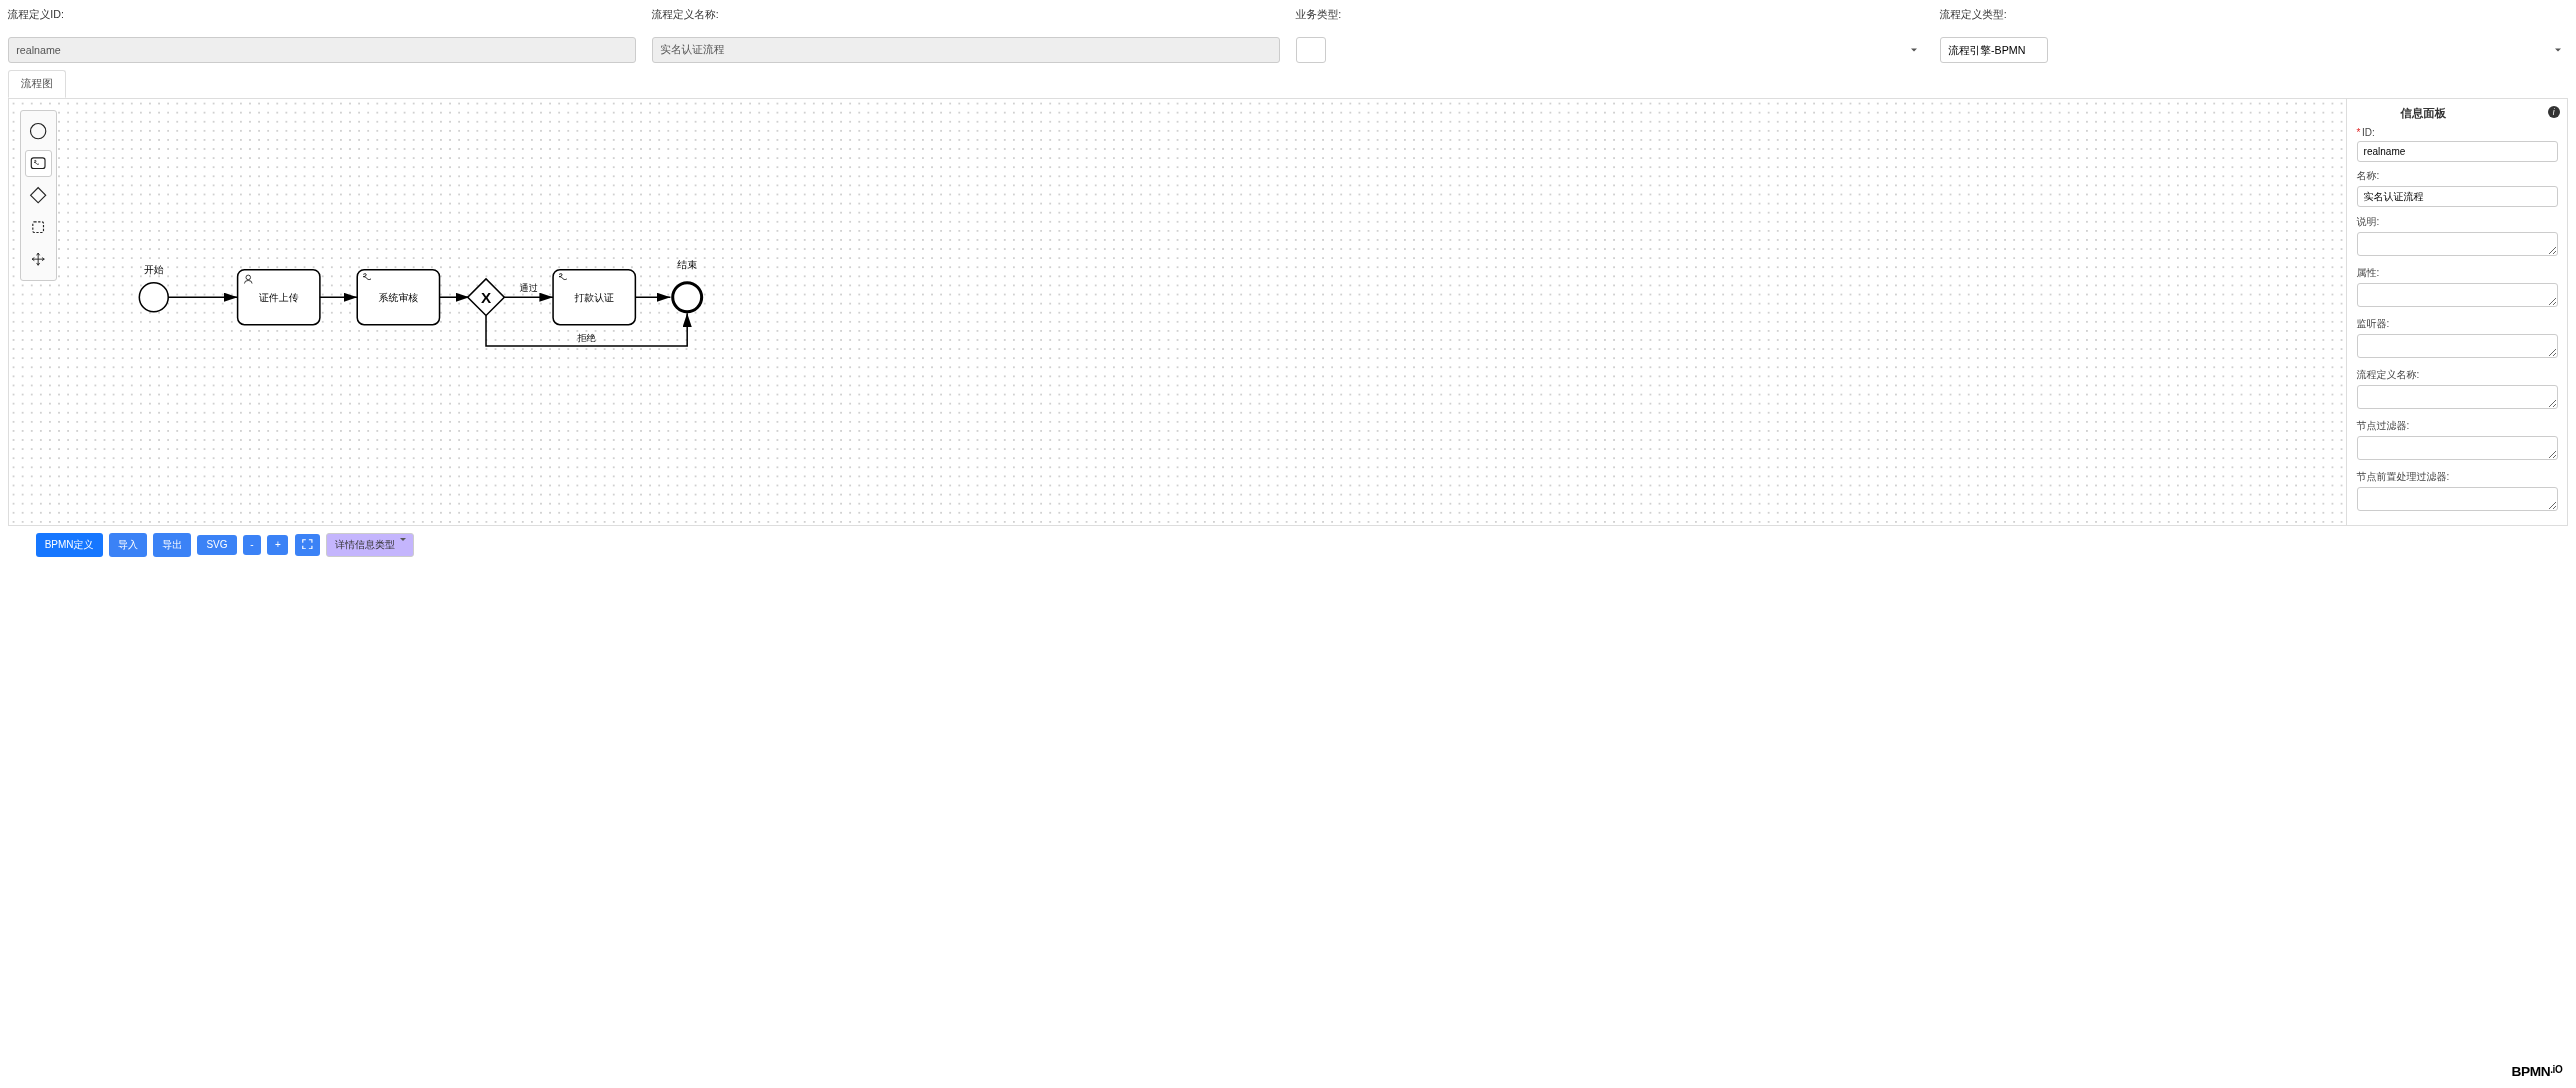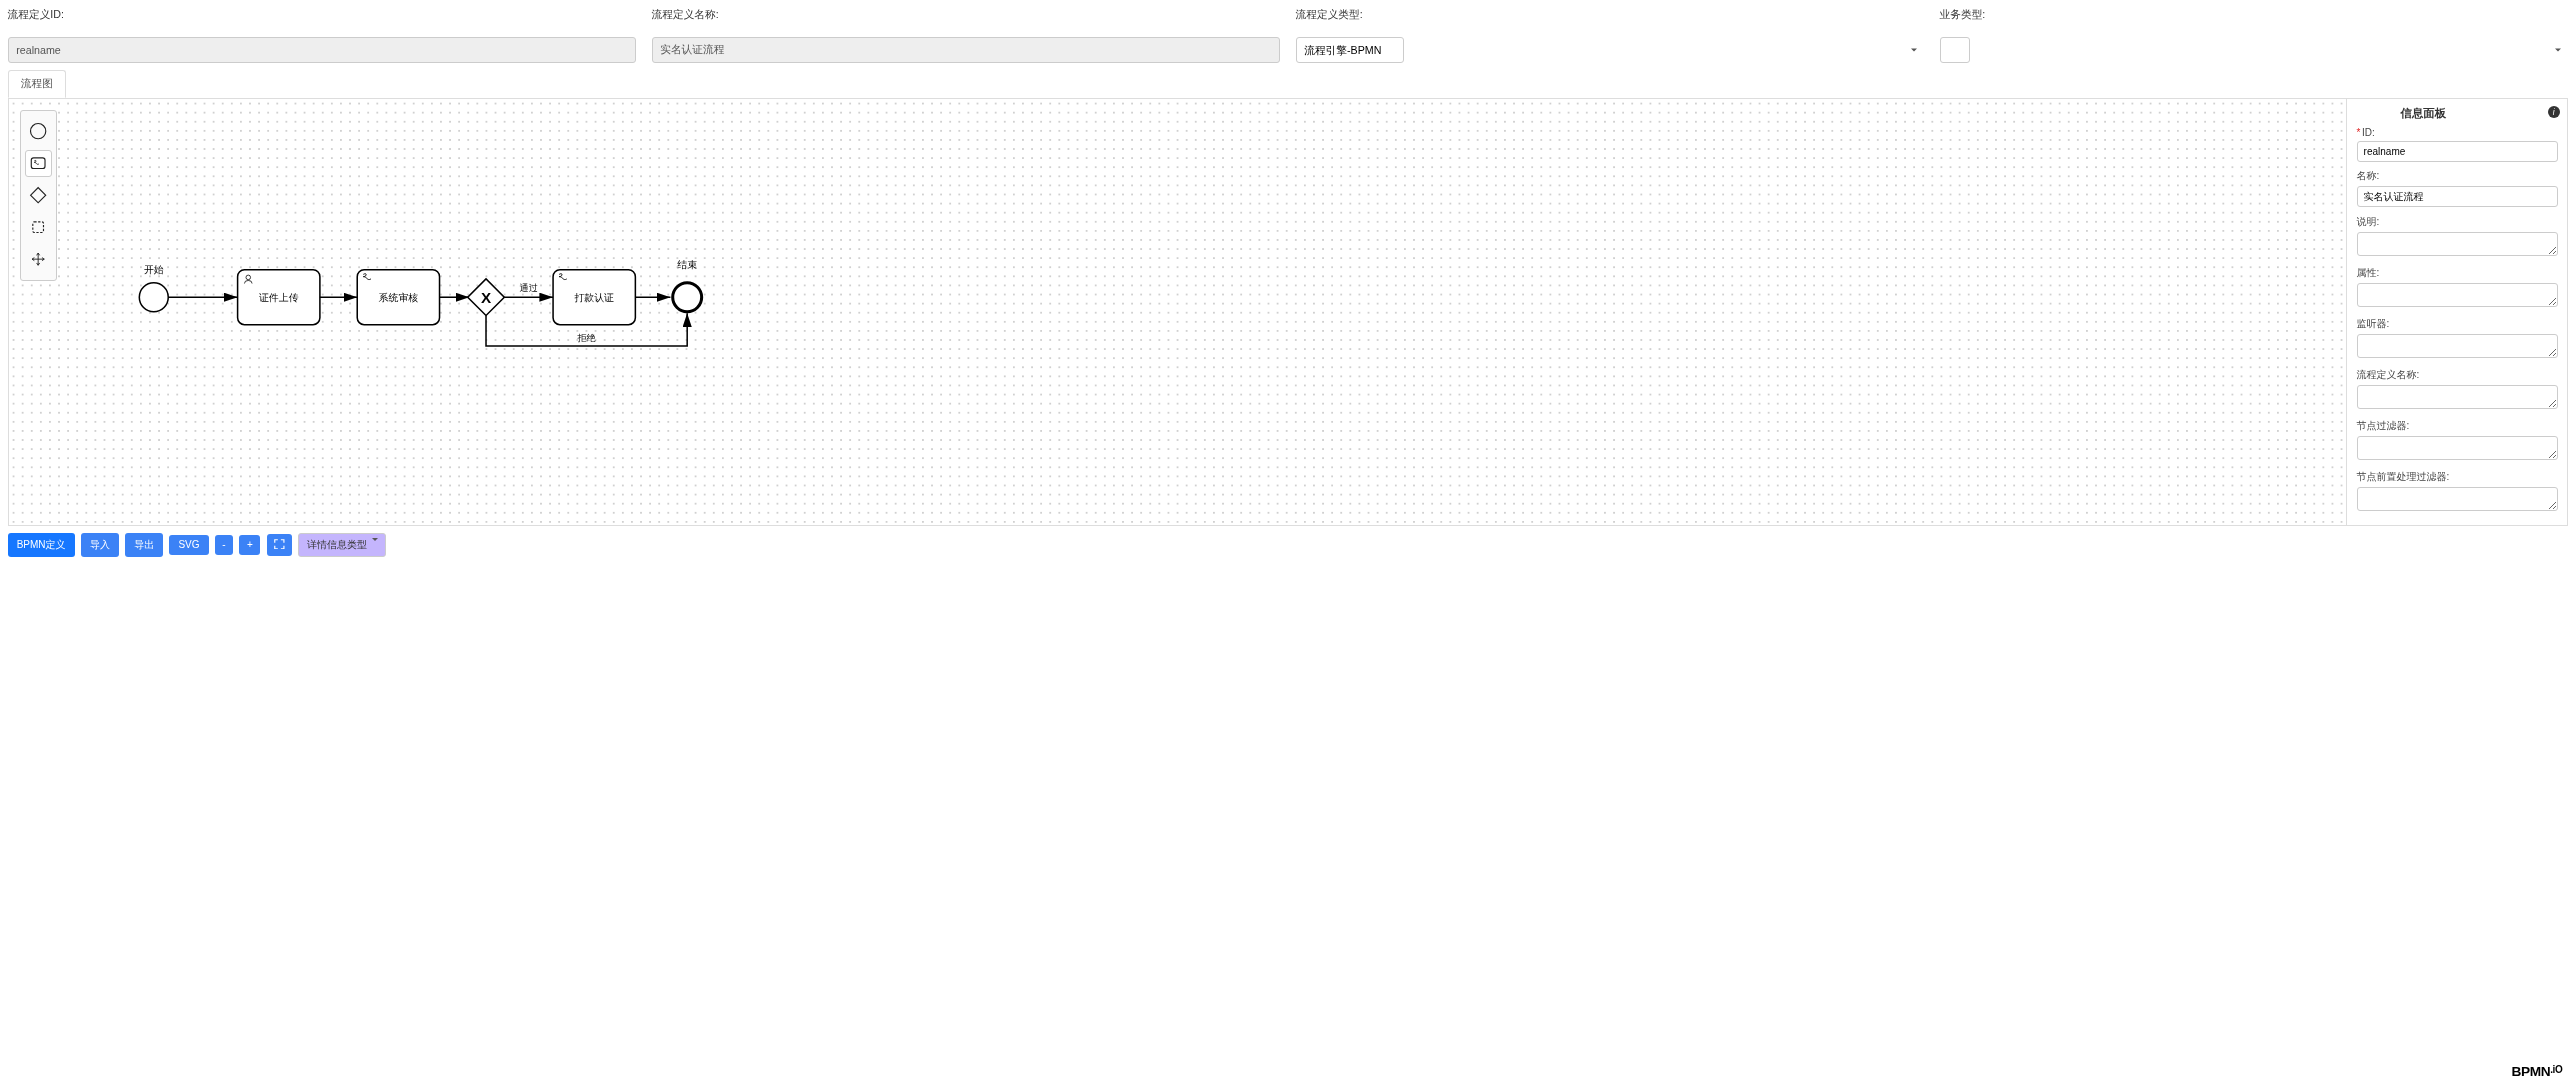--- a/index.html
+++ b/index.html
@@ -66,21 +66,21 @@
     border: 0.8px solid #ccc; border-radius: 3px;
   }
   .panel-field textarea { height: 24.4px; resize: both; }
   .bottom-bar {
     display: flex; align-items: center; gap: 6.1px; padding: 7.6px 0 0 0;
   }
   .btn {
     padding: 4.6px 9.1px; font-size: 10px; border: none; border-radius: 3px;
     background: #3b82f6; color: #fff; cursor: pointer;
   }
-  .btn.primary { background: #1677ff; }
+  .btn.primary { background: #1677ff; margin-left: 28px; }
   .btn.icon-btn { padding: 4.6px 7.6px; }
   .drop-btn {
     padding: 3.8px 7.6px; font-size: 10px; border: 0.8px solid #ccc; border-radius: 3px;
     background: #c4b5fd; color: #333; cursor: pointer; display: inline-flex; gap: 4.6px;
   }
   .drop-btn .caret {
     width: 0; height: 0; border-left: 3px solid transparent; border-right: 3px solid transparent;
     border-top: 3px solid #555;
   }
   .bpmn-logo {
@@ -98,32 +98,32 @@
   <div class="top-form">
     <div class="field">
       <label>流程定义ID:</label>
       <input type="text" disabled="" value="realname" style="">
     </div>
     <div class="field">
       <label>流程定义名称:</label>
       <input type="text" disabled="" value="实名认证流程" style="">
     </div>
     <div class="field">
+      <label>业务类型:</label>
+      <div class="select-wrap">
+        <select>
+          <option></option>
+        </select>
+      </div>
+    </div>
+    <div class="field">
       <label>流程定义类型:</label>
       <div class="select-wrap">
         <select>
           <option>流程引擎-BPMN</option>
-        </select>
-      </div>
-    </div>
-    <div class="field">
-      <label>业务类型:</label>
-      <div class="select-wrap">
-        <select>
-          <option></option>
         </select>
       </div>
     </div>
   </div>
 
   <div class="tabs">
     <div class="tab">流程图</div>
   </div>
 
   <div class="main-area">

